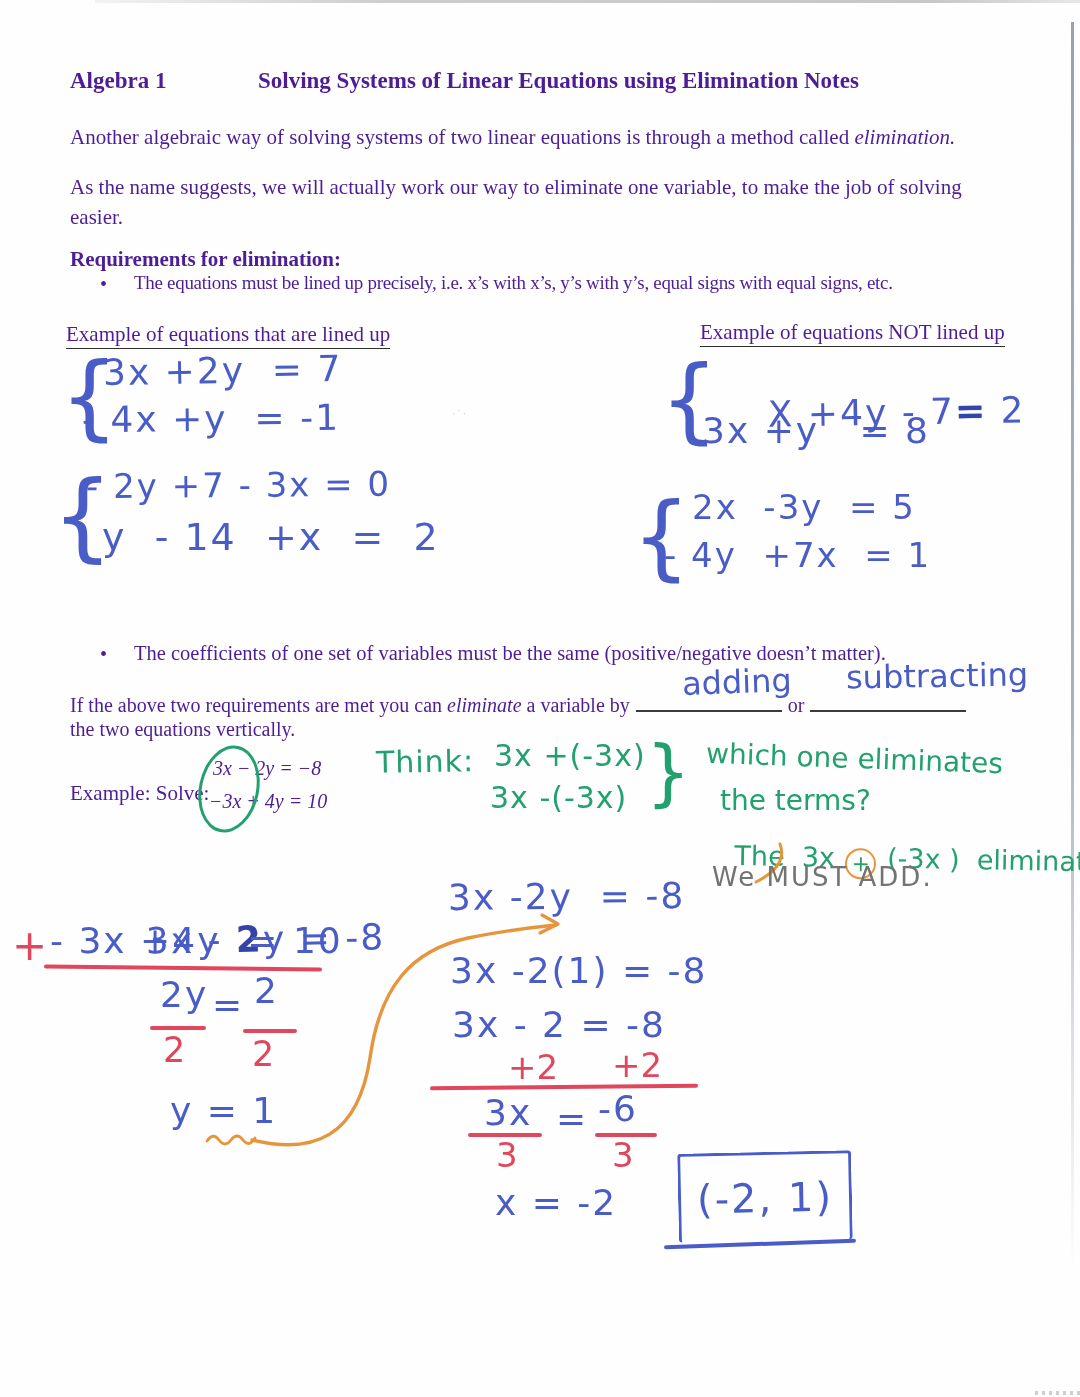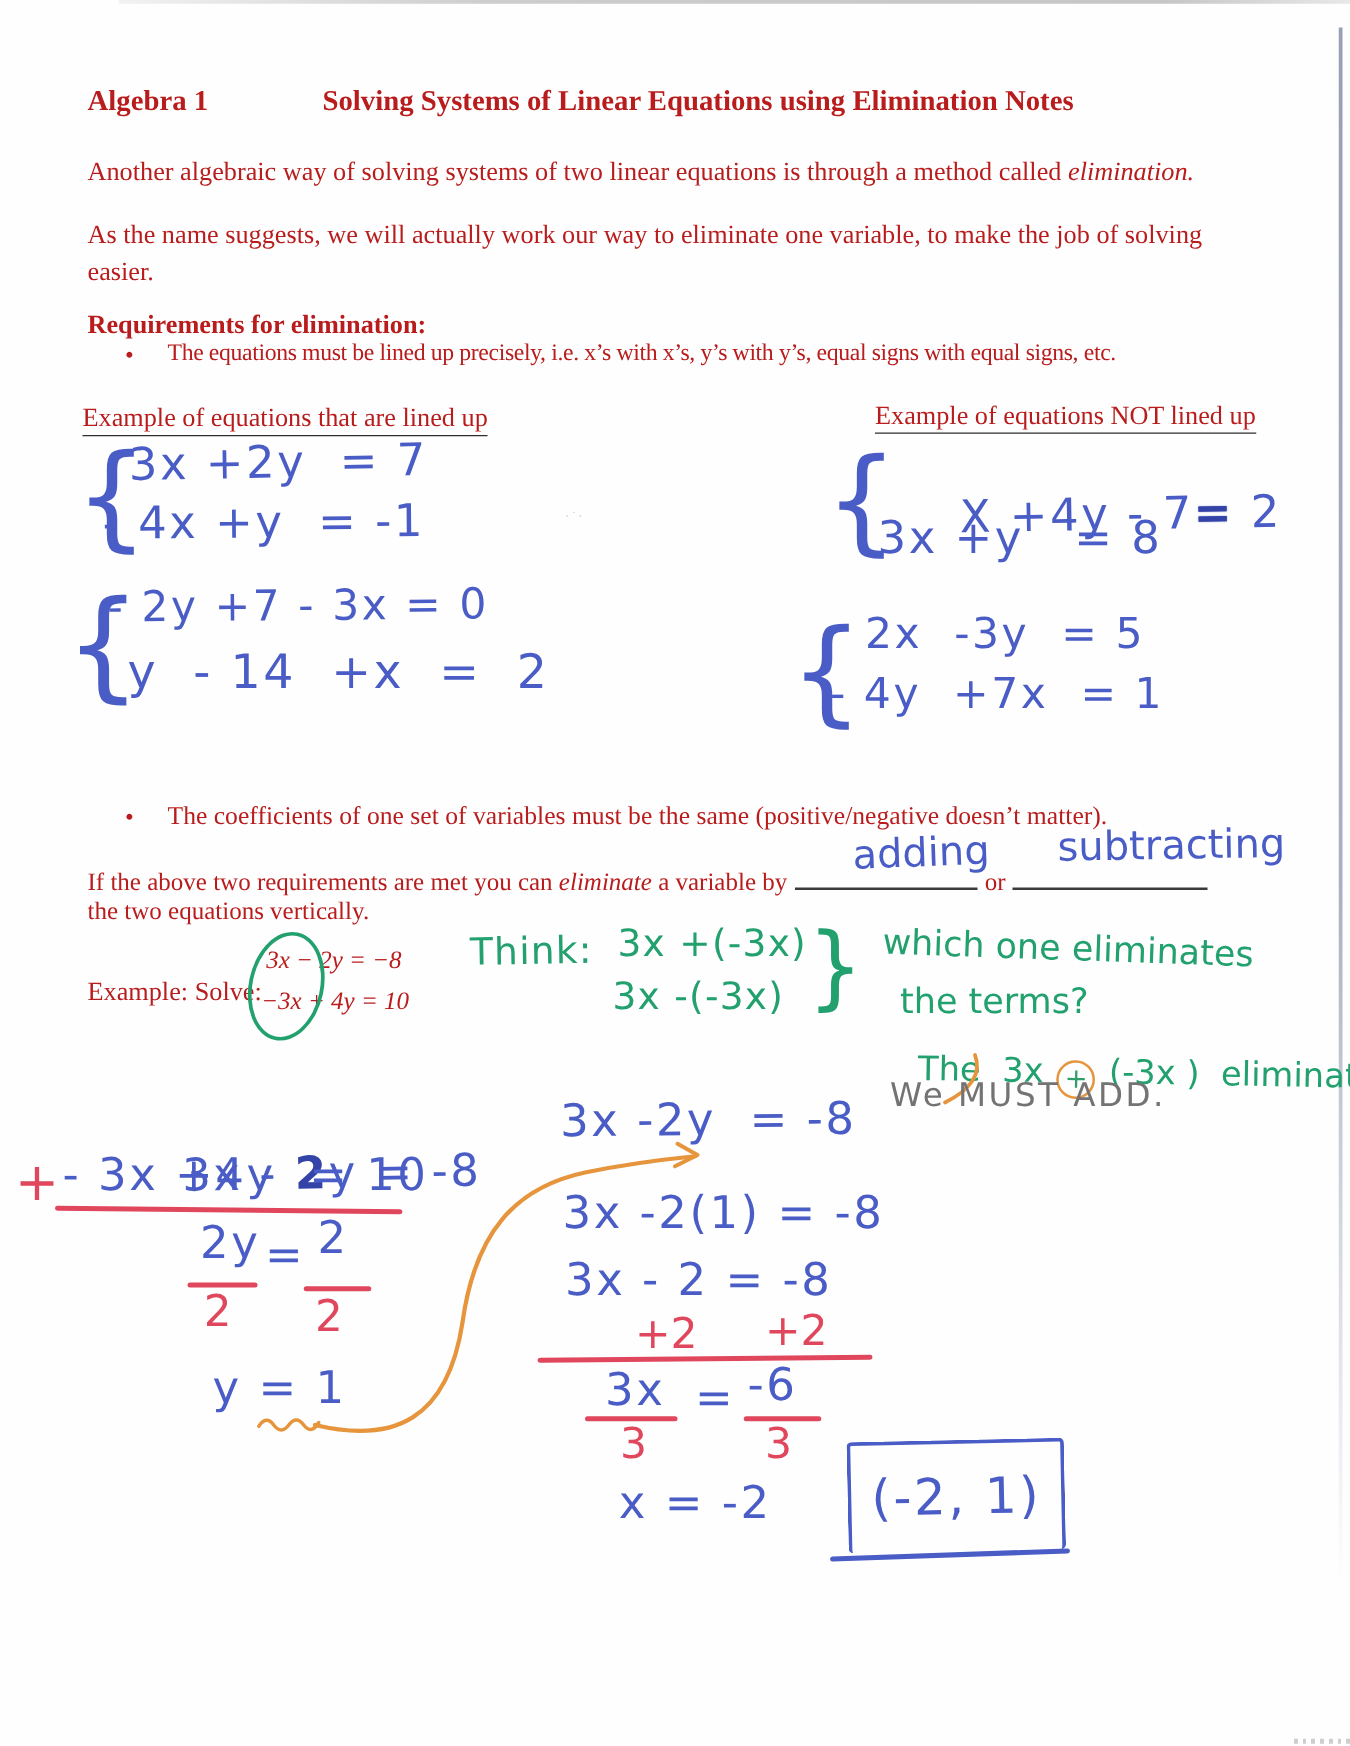--- a/index.html
+++ b/index.html
@@ -4,21 +4,21 @@
 <style>
   html,body { margin:0; padding:0; background:#ffffff; }
   .page {
     position:relative; width:1080px; height:1397px;
     background:#fefefe; overflow:hidden;
     font-family:"Liberation Serif", serif; color:#1f1f1f;
   }
   .abs { position:absolute; }
 
   
-  .printed { font-size:21px; color:#b91c1c; }
+  .printed { font-size:21px; color:#4c1d95; }
   .b { font-weight:bold; }
   .it { font-style:italic; }
   .nowrap { white-space:nowrap; }
   .head-underline { border-bottom:1.6px solid #2e2e2e; padding-bottom:1px; }
   .blank {
     display:inline-block; border-bottom:2px solid #3a3a3a;
     height:20px; vertical-align:baseline; margin:0 6px;
   }
 
   

